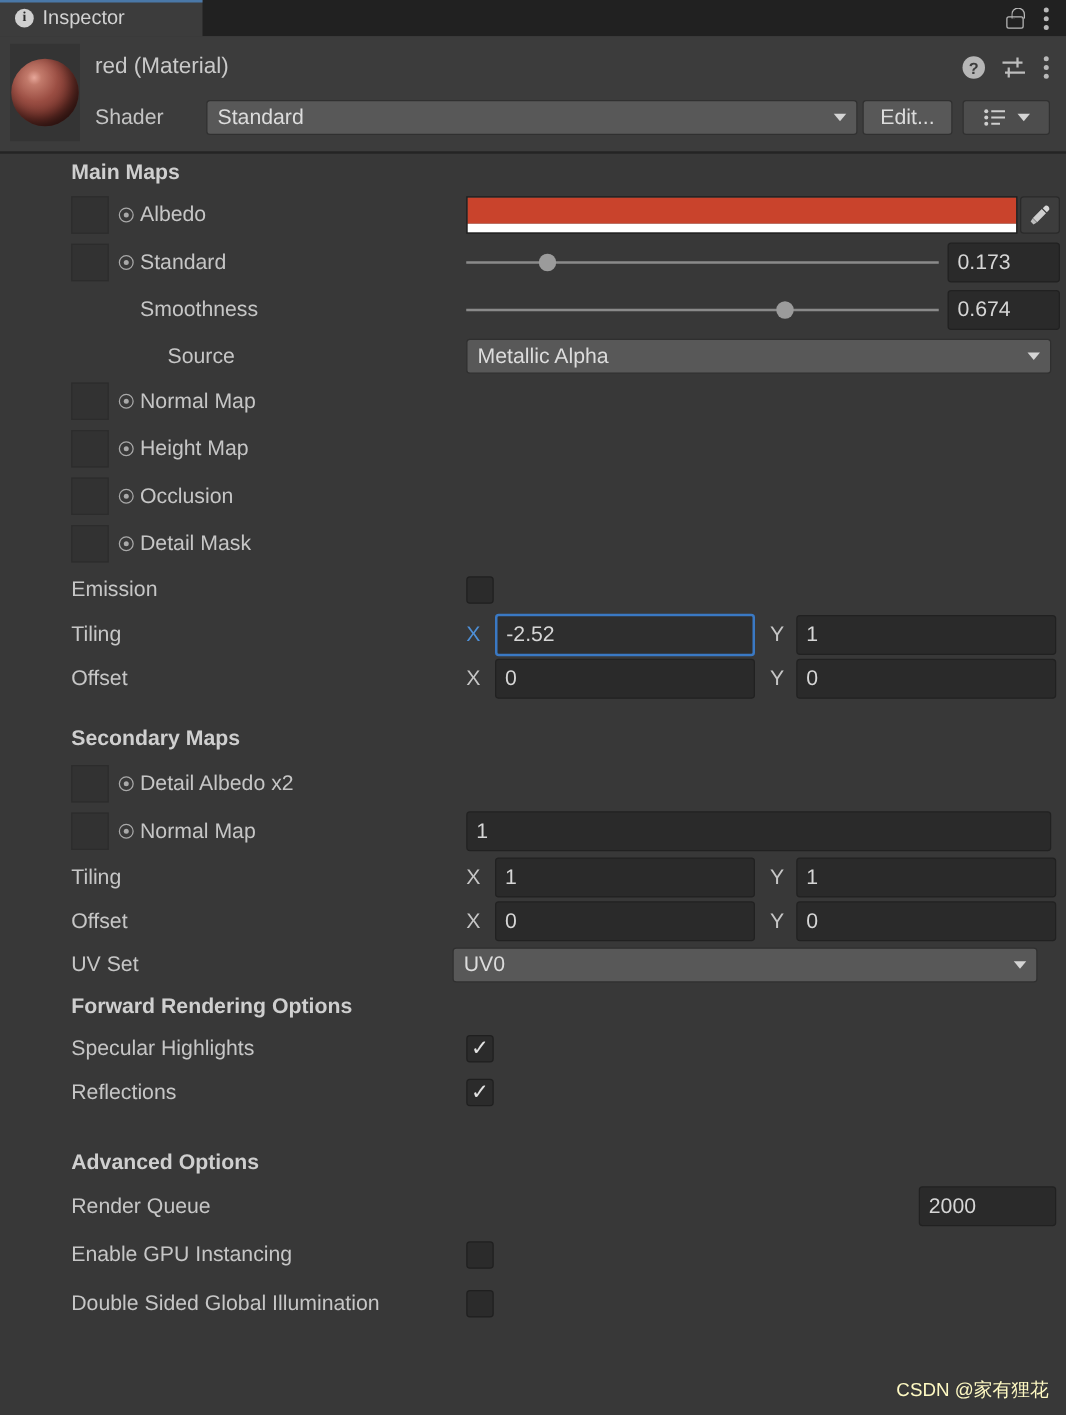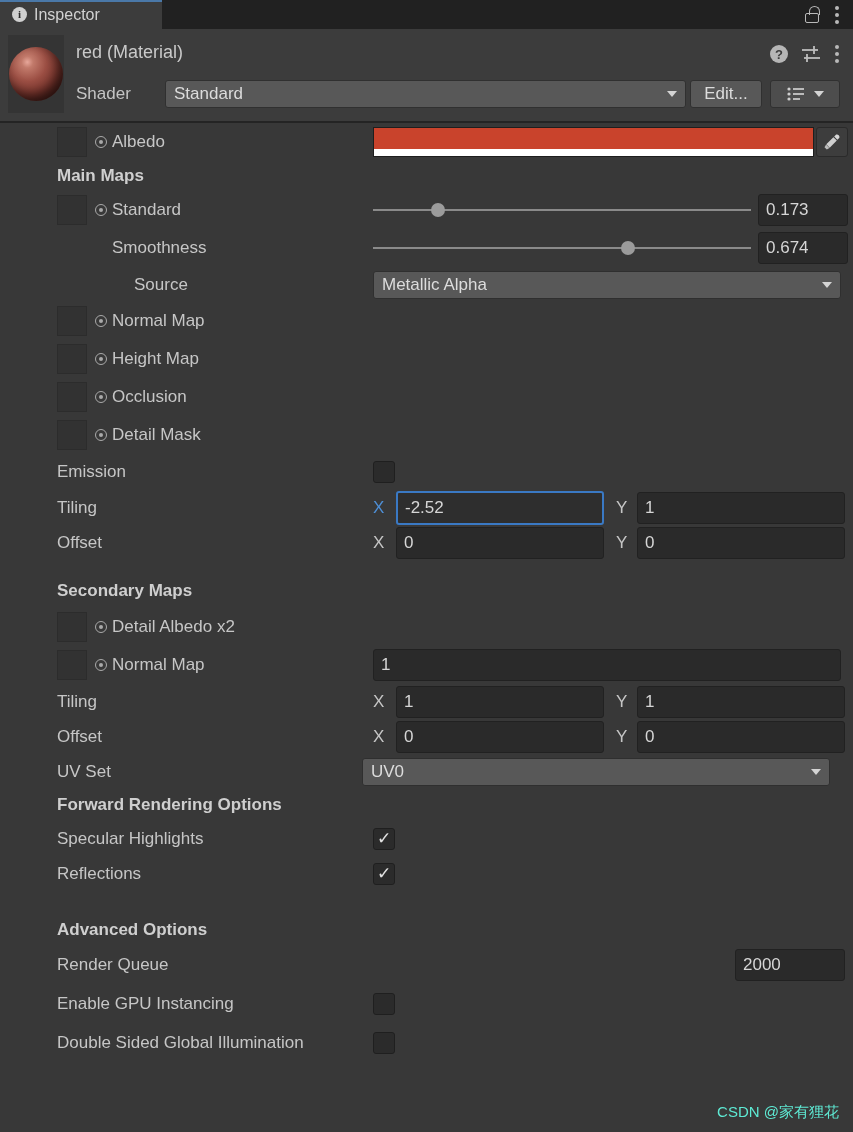--- a/index.html
+++ b/index.html
@@ -283,21 +283,21 @@
     position: absolute;
     font-size: 17px;
     color: #c6c6c6;
     top: 50%; transform: translateY(-50%);
   }
   .axis-lbl.blue { color: #4e8fd6; }
 
   .watermark {
     position: absolute;
     right: 14px; bottom: 10px;
-    color: #5eead4;
+    color: #fef9c3;
     font-size: 15px;
   }
 </style>
 </head>
 <body>
 
 <div id="root">
 
   <div class="tabbar">
     <div class="tab">
@@ -359,41 +359,41 @@
           <line x1="6" y1="12" x2="13" y2="12" stroke="#cfcfcf" stroke-width="1.7"></line>
         </svg>
         <span class="arrow"></span>
       </div>
     </div>
   </div>
 
   <div class="body">
 
 
+    <div class="row" style="height:30px">
+      <span class="lbl section-hdr" style="left:57px">Main Maps</span>
+    </div>
+
     <div class="row">
       <div class="tex-slot" style="left:57px"></div>
       <span class="tgt" style="left:95px"></span>
       <span class="lbl" style="left:112px">Albedo</span>
       <div class="swatch" style="left:373px; width:441px;">
         <div class="col" id="albedo-col" style="background: rgb(201, 67, 44);"></div>
         <div class="alpha" style="background: rgb(255, 255, 255);"></div>
       </div>
       <div class="eyedrop" style="left:816px">
         <svg width="18" height="18" viewBox="0 0 18 18">
           <path d="M13.2 1.6a2.6 2.6 0 0 1 3.2 3.2l-2 2-3.2-3.2 2-2z" fill="#d8d8d8"></path>
           <path d="M10.4 4.2l3.4 3.4-7.1 7.1-3.4-3.4 7.1-7.1z" fill="#cfcfcf"></path>
           <path d="M3.1 11.6l3.3 3.3-2.6 1.6-2.3-2.3 1.6-2.6z" fill="#bdbdbd"></path>
         </svg>
       </div>
     </div>
 
-    <div class="row" style="height:30px">
-      <span class="lbl section-hdr" style="left:57px">Main Maps</span>
-    </div>
-
     <div class="row">
       <div class="tex-slot" style="left:57px"></div>
       <span class="tgt" style="left:95px"></span>
       <span class="lbl" style="left:112px">Standard</span>
       <div class="slider" style="left:373px; width:378px;">
         <div class="track"></div>
         <div class="knob" id="metallic-knob" style="left: 17.3%;"></div>
       </div>
       <div class="fld" style="left:758px; width:90px;">
         <span>0.173</span>

